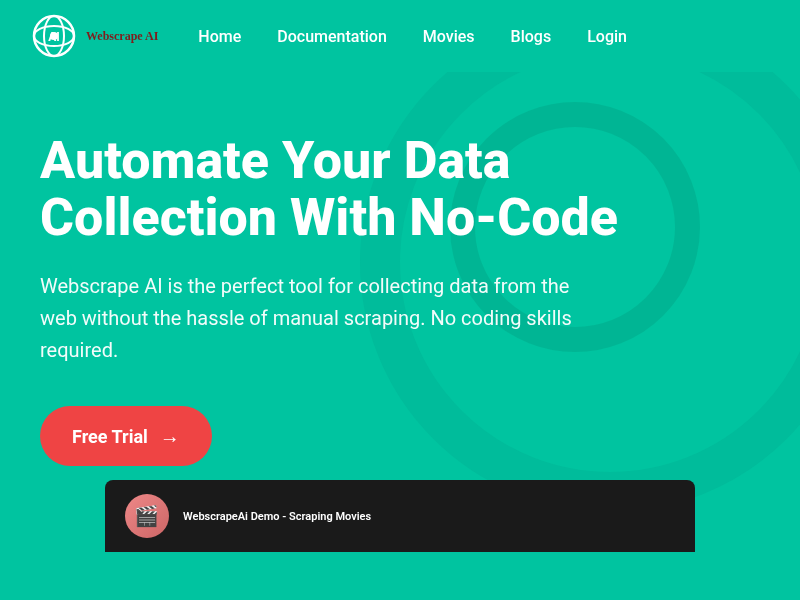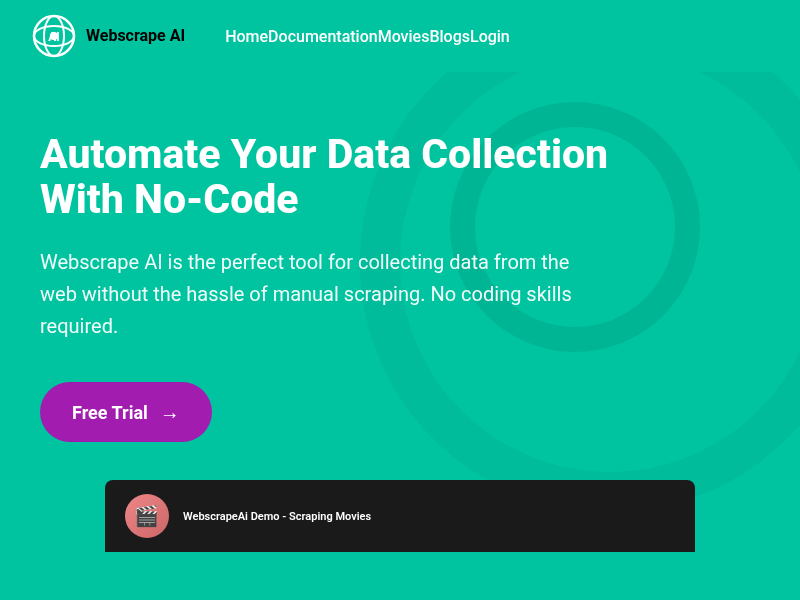--- a/index.html
+++ b/index.html
@@ -33,29 +33,31 @@
       gap: 10px;
       margin-right: 40px;
     }
 
     .logo-icon {
       width: 44px;
       height: 44px;
     }
 
     .logo-text {
-      color: #000000;
+      color: #7f1d1d;
       font-weight: 700;
-      font-size: 16px;
+      font-size: 12px;
       line-height: 1.2;
+      font-family: Liberation Serif, serif;
     }
 
     .nav-links {
       display: flex;
       align-items: center;
+      gap: 36px;
       list-style: none;
     }
 
     .nav-links a {
       color: white;
       text-decoration: none;
       font-size: 16px;
       font-weight: 500;
     }
 
@@ -94,40 +96,40 @@
     }
 
     .hero-content {
       position: relative;
       z-index: 2;
       max-width: 620px;
     }
 
     .hero-title {
       color: white;
-      font-size: 41px;
+      font-size: 52px;
       font-weight: 800;
       line-height: 1.1;
       margin-bottom: 24px;
     }
 
     .hero-subtitle {
       color: white;
       font-size: 20px;
       line-height: 1.6;
       margin-bottom: 40px;
       max-width: 560px;
       opacity: 0.95;
     }
 
     .cta-button {
       display: inline-flex;
       align-items: center;
       gap: 12px;
-      background-color: #a21caf;
+      background-color: #ef4444;
       color: white;
       border: none;
       border-radius: 50px;
       padding: 18px 32px;
       font-size: 18px;
       font-weight: 700;
       cursor: pointer;
       text-decoration: none;
     }
 

